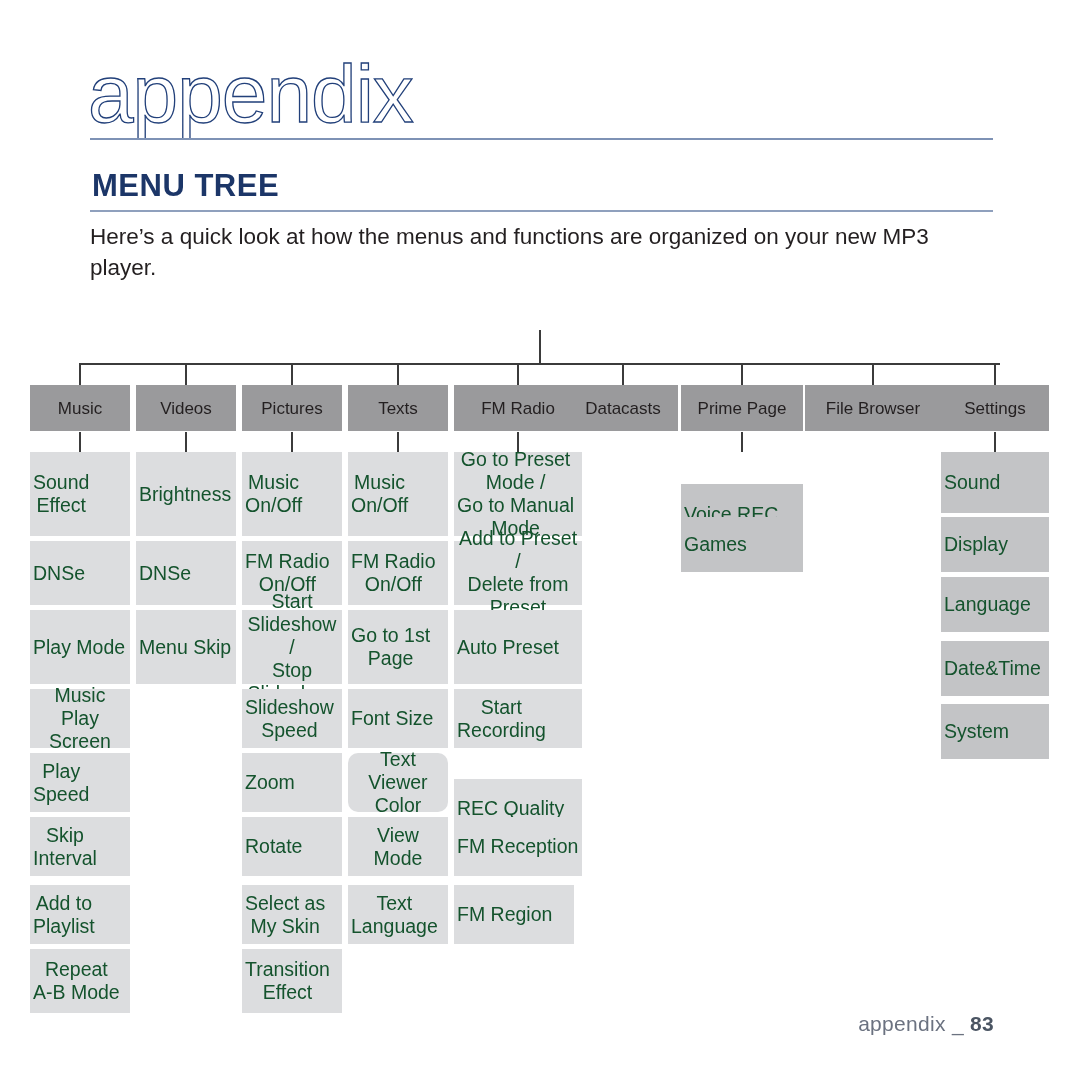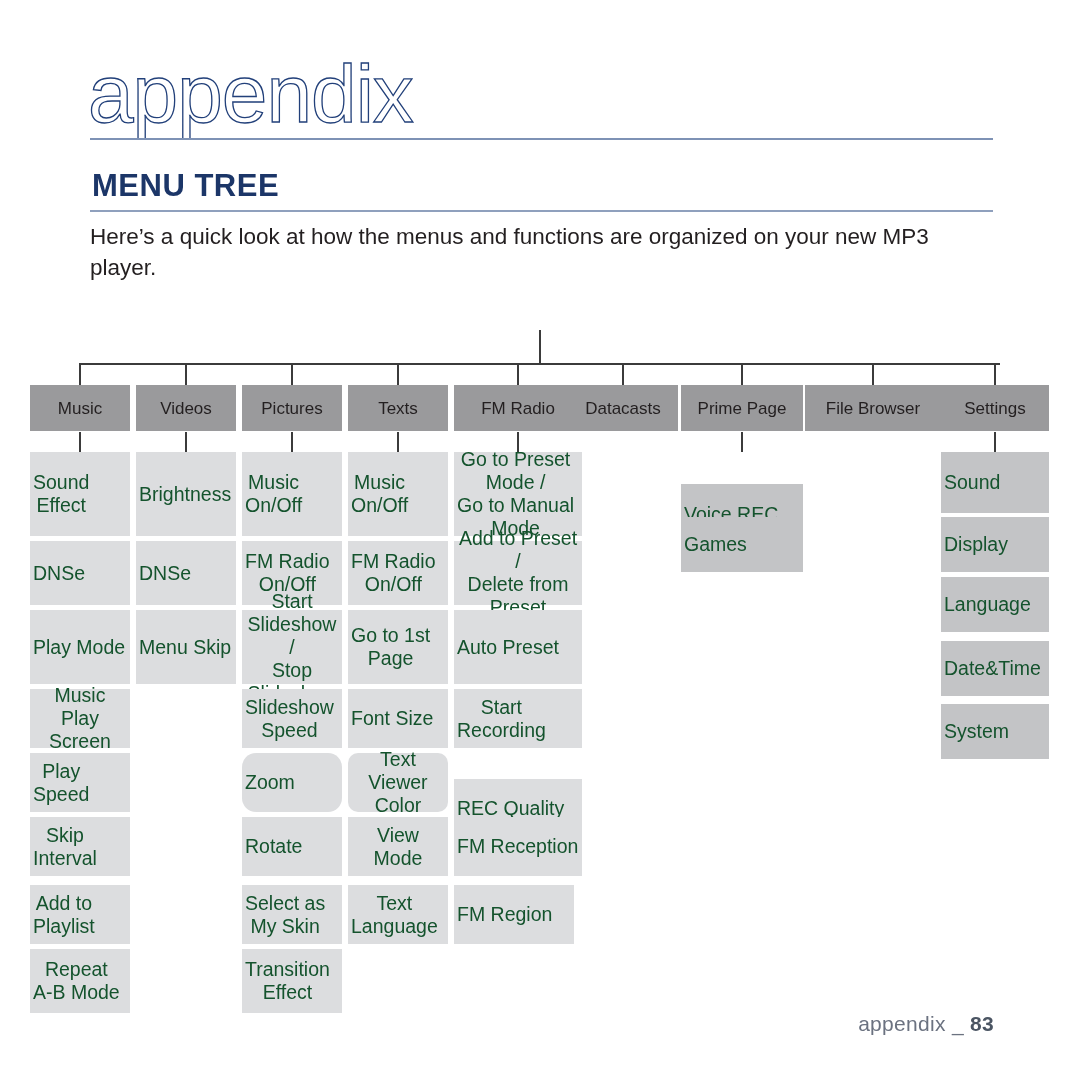--- a/index.html
+++ b/index.html
@@ -230,21 +230,21 @@
       <div class="sub-box" style="left: 242px; width: 100px; top: 452px; height: 84px;"><span>Music
 On/Off</span></div>
       <div class="sub-box" style="left: 242px; width: 100px; top: 541px; height: 64px;"><span>FM Radio
 On/Off</span></div>
       <div class="sub-box" style="left: 242px; width: 100px; top: 610px; height: 74px;"><span>Start
 Slideshow /
 Stop
 Slideshow</span></div>
       <div class="sub-box" style="left: 242px; width: 100px; top: 689px; height: 59px;"><span>Slideshow
 Speed</span></div>
-      <div class="sub-box" style="left: 242px; width: 100px; top: 753px; height: 59px; border-radius: 14px;"><span>Zoom</span></div>
+      <div class="sub-box" style="left: 242px; width: 100px; top: 753px; height: 59px;"><span>Zoom</span></div>
       <div class="sub-box" style="left: 242px; width: 100px; top: 817px; height: 59px;"><span>Rotate</span></div>
       <div class="sub-box" style="left: 242px; width: 100px; top: 885px; height: 59px;"><span>Select as
 My Skin</span></div>
       <div class="sub-box" style="left: 242px; width: 100px; top: 949px; height: 64px;"><span>Transition
 Effect</span></div>
       <div class="sub-box" style="left: 348px; width: 100px; top: 452px; height: 84px;"><span>Music
 On/Off</span></div>
       <div class="sub-box" style="left: 348px; width: 100px; top: 541px; height: 64px;"><span>FM Radio
 On/Off</span></div>
       <div class="sub-box" style="left: 348px; width: 100px; top: 610px; height: 74px;"><span>Go to 1st

